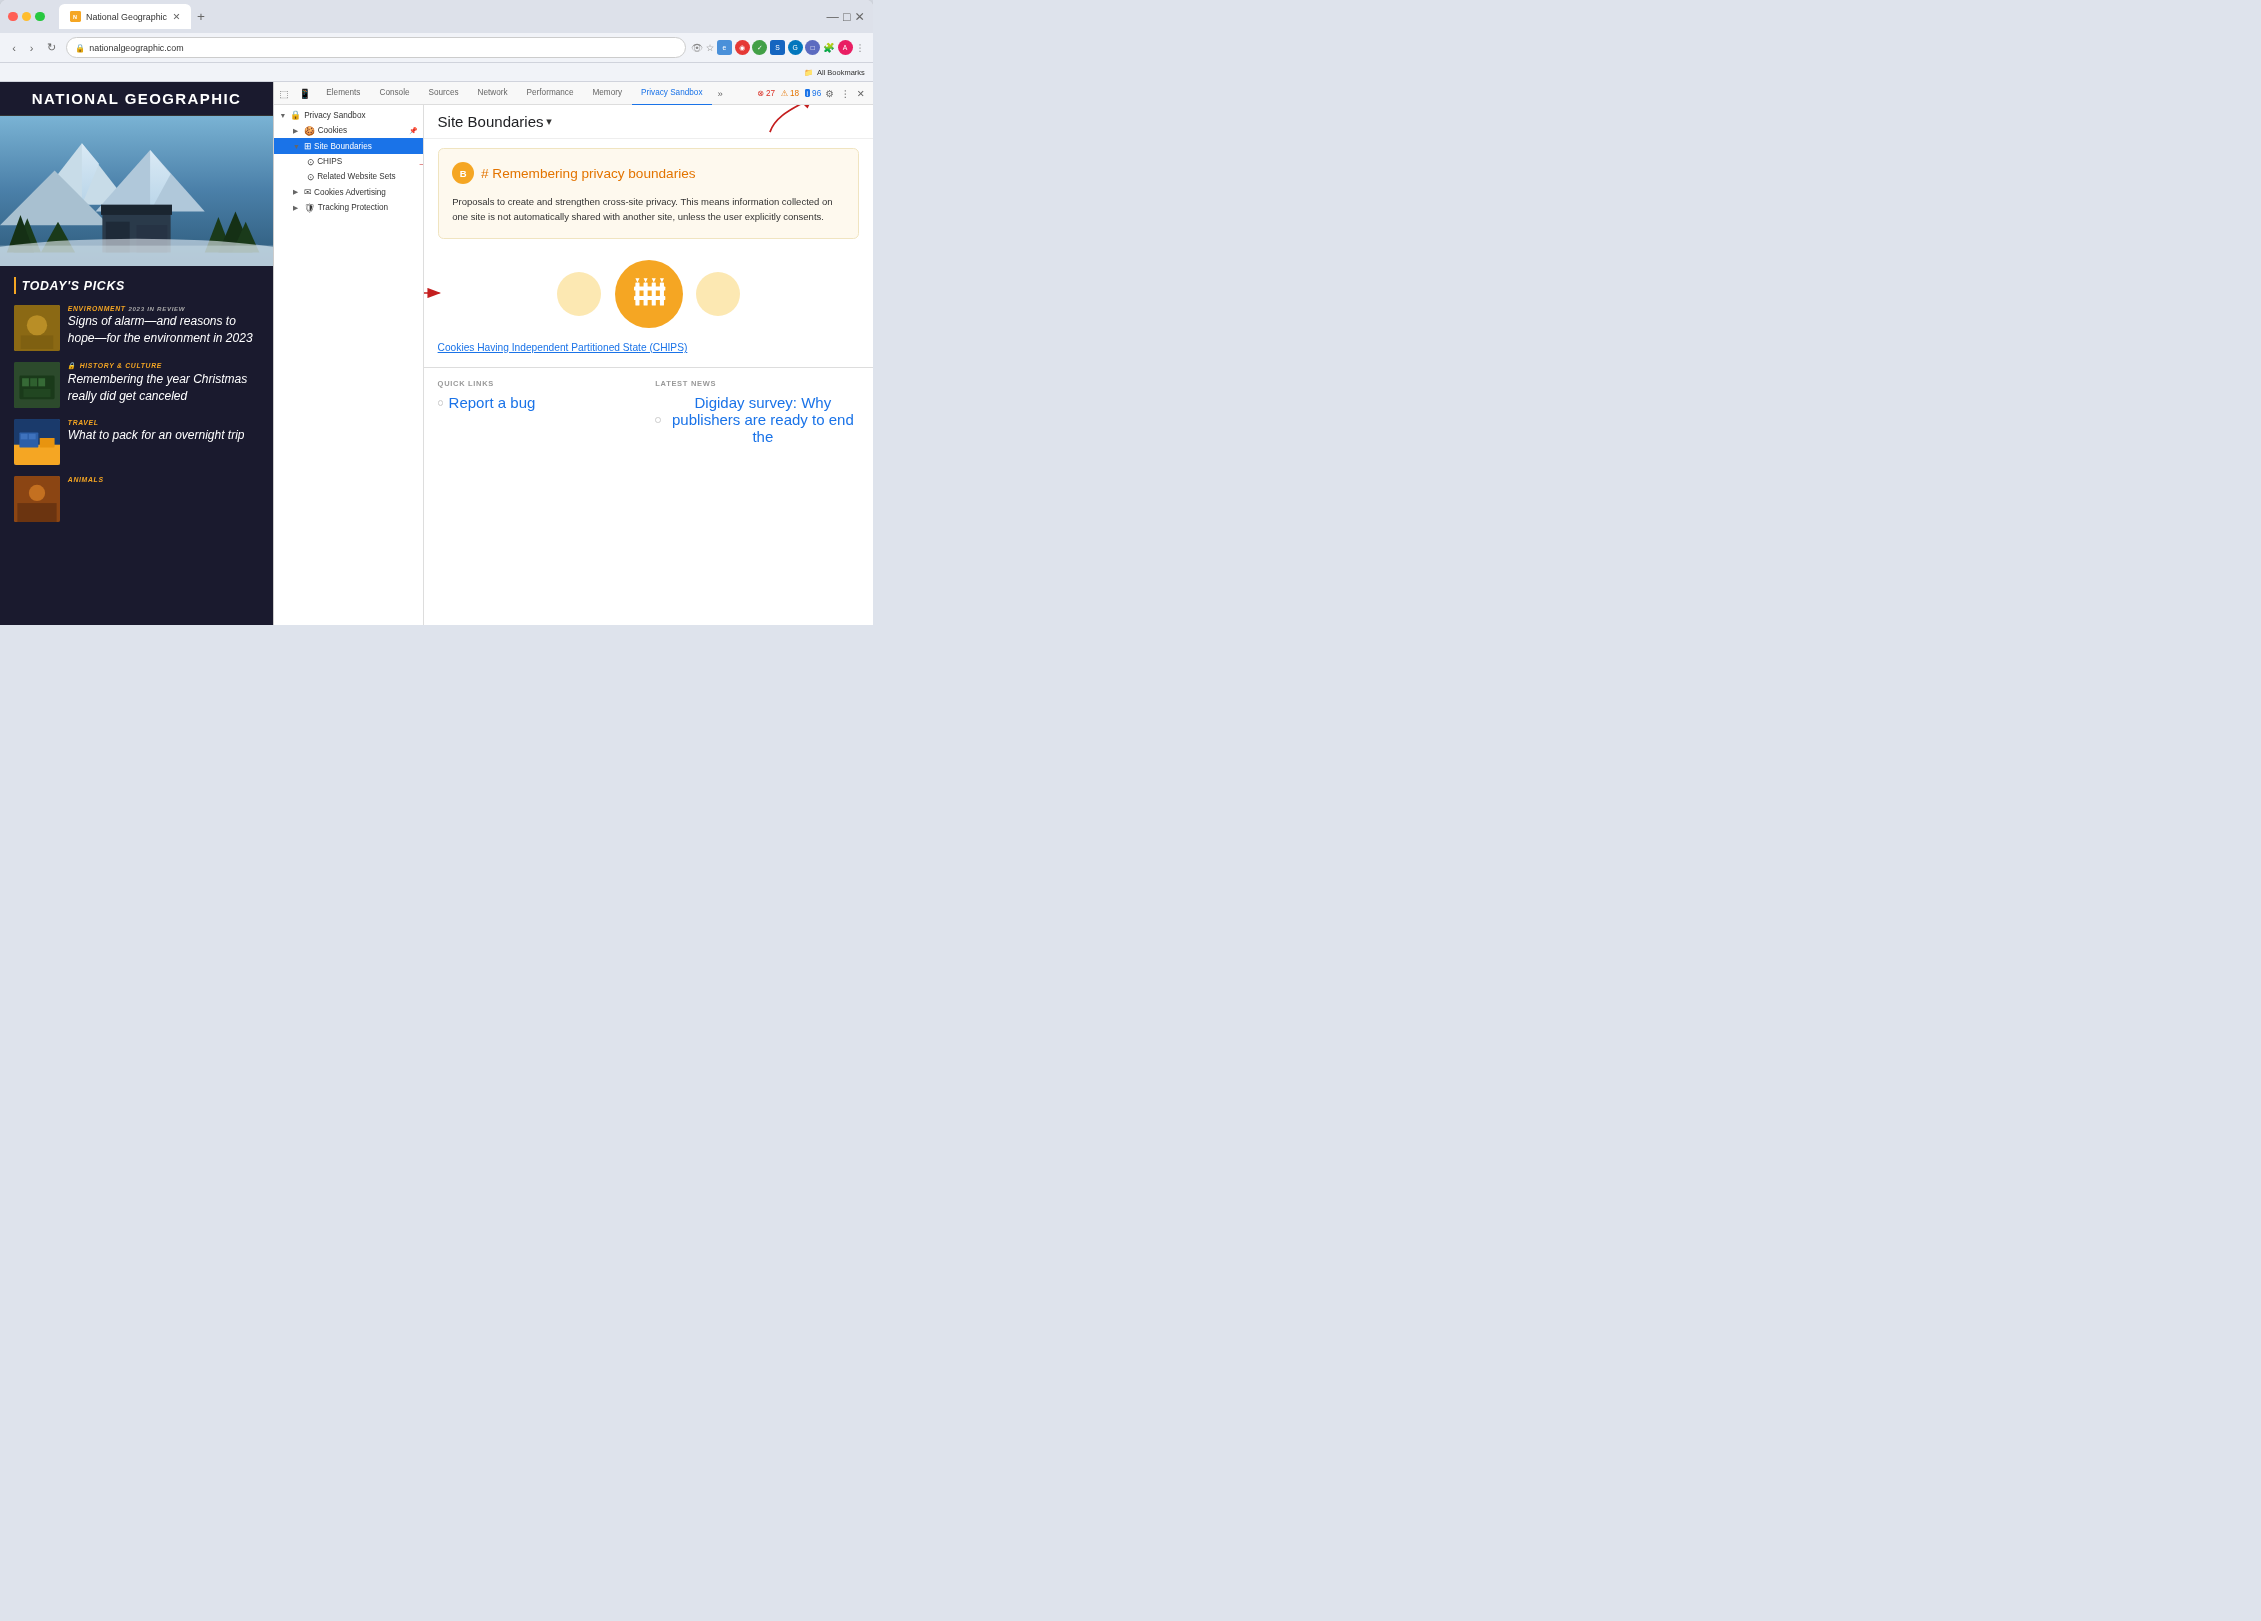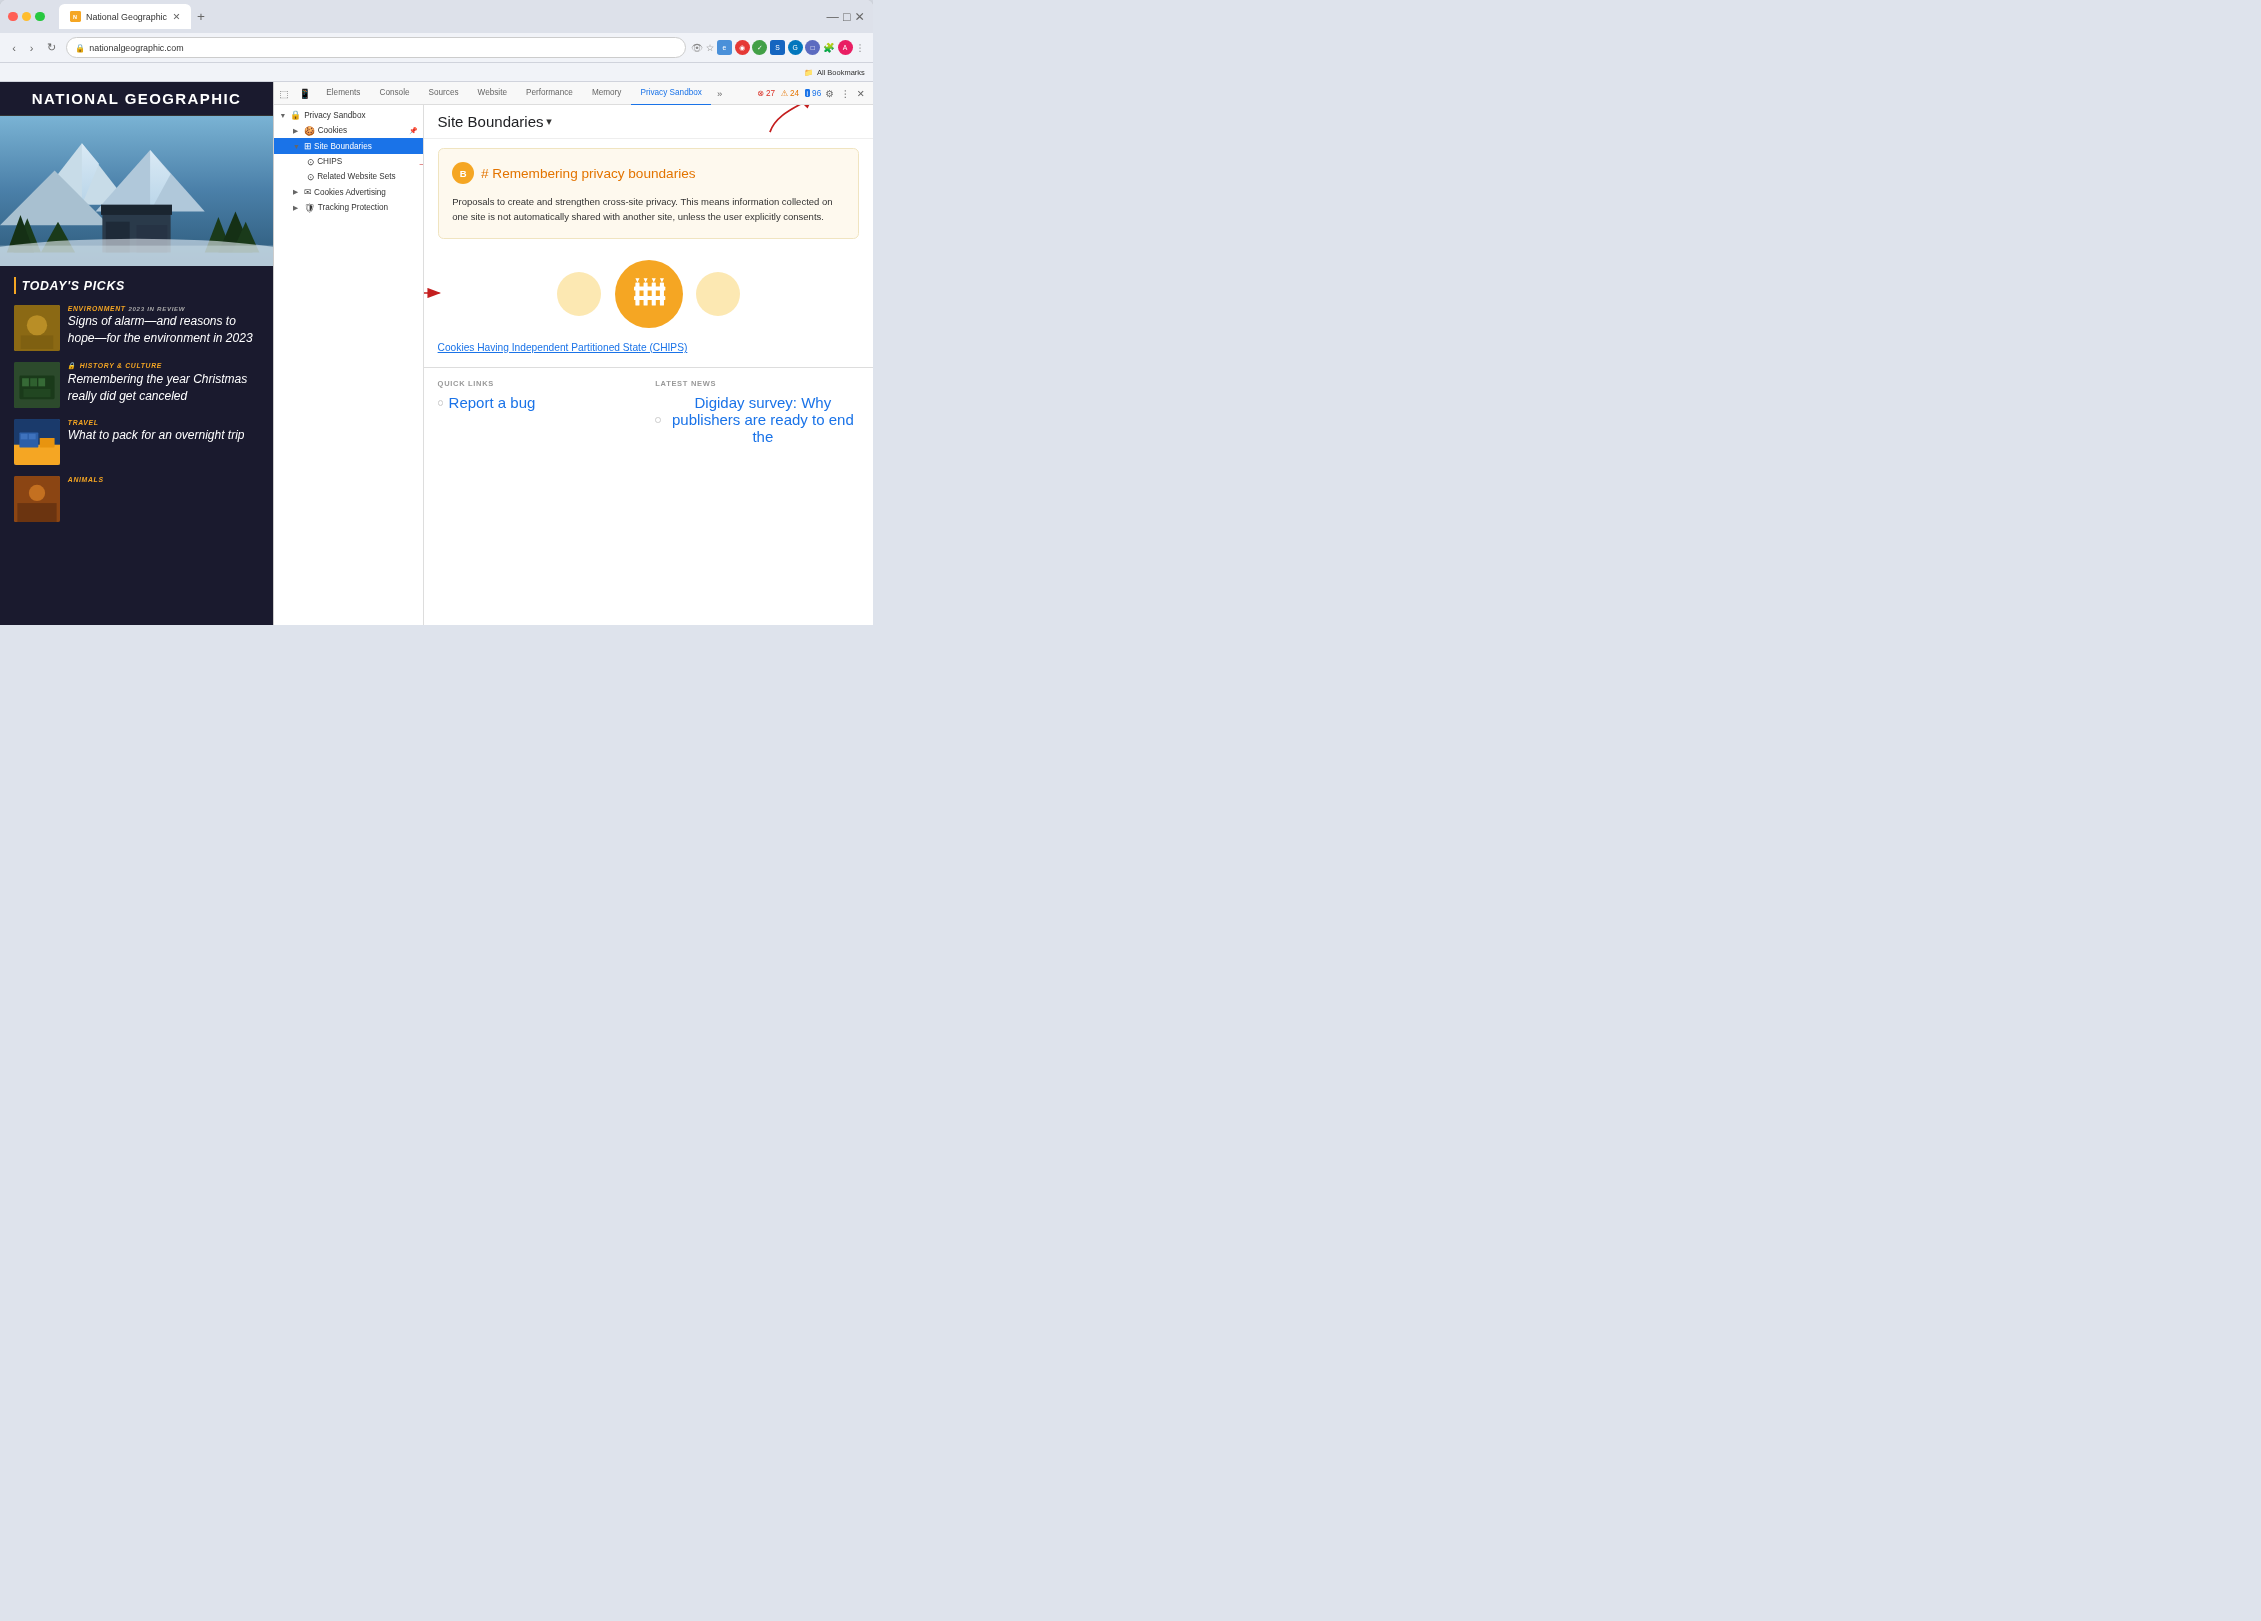--- a/index.html
+++ b/index.html
@@ -325,41 +325,41 @@
           <div class="dt-tab">
             <span>Elements</span>
           </div>
           <div class="dt-tab">
             <span>Console</span>
           </div>
           <div class="dt-tab">
             <span>Sources</span>
           </div>
           <div class="dt-tab">
-            <span>Website</span>
+            <span>Network</span>
           </div>
           <div class="dt-tab">
             <span>Performance</span>
           </div>
           <div class="dt-tab">
             <span>Memory</span>
           </div>
           <div class="dt-tab active">
             <span>Privacy Sandbox</span>
           </div>
           <div class="dt-tab-more">»</div>
           <div class="dt-actions">
             <div class="dt-errors">
               <span class="err-badge">
                 <span style="font-size:8.2px;">⊗</span>
                 <span>27</span>
               </span>
               <span class="warn-badge" style="margin-left:4.1px;">
                 <span style="font-size:8.2px;">⚠</span>
-                <span>24</span>
+                <span>18</span>
               </span>
               <span class="info-badge" style="margin-left:4.1px;">
                 <span style="font-size:6.8px;background:#1a73e8;color:white;padding:0.7px 2px;border-radius:1.4px;">i</span>
                 <span>96</span>
               </span>
             </div>
             <button class="dt-action-btn">⚙</button>
             <button class="dt-action-btn">⋮</button>
             <button class="dt-action-btn">✕</button>
           </div>

